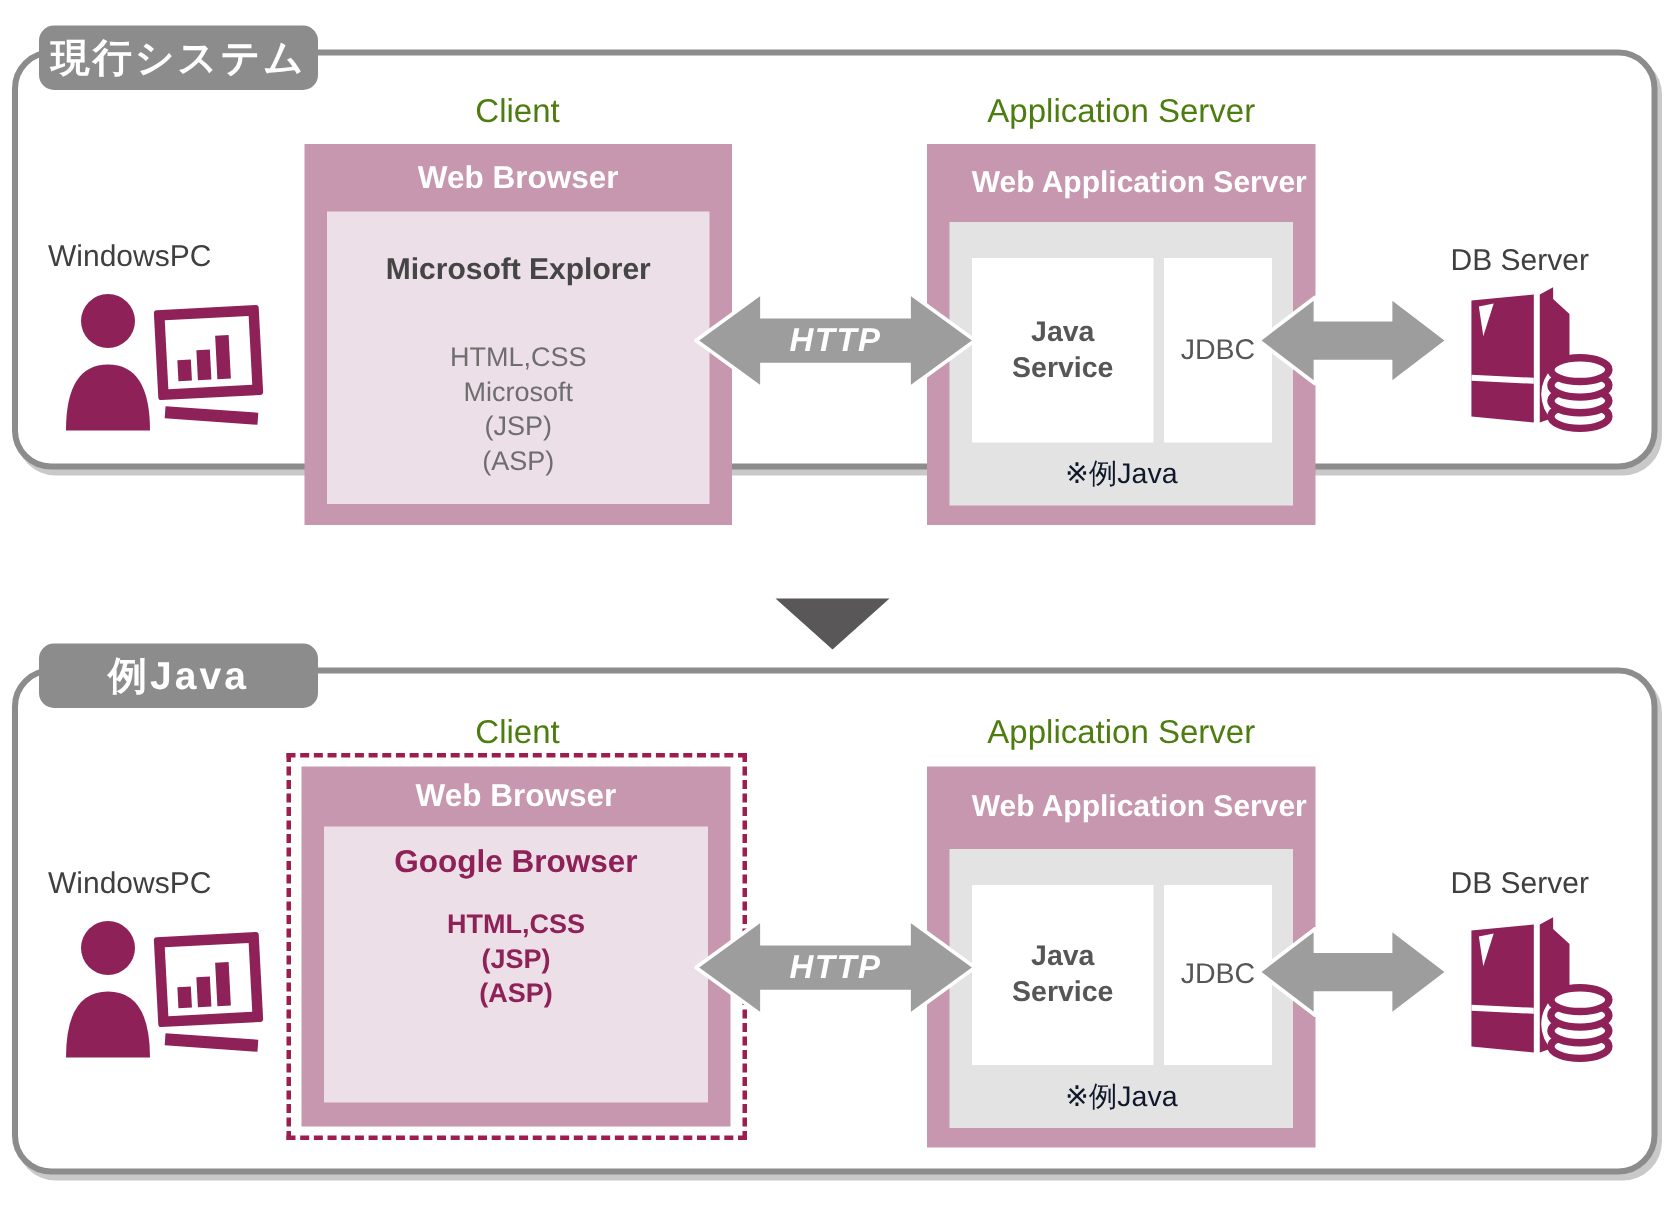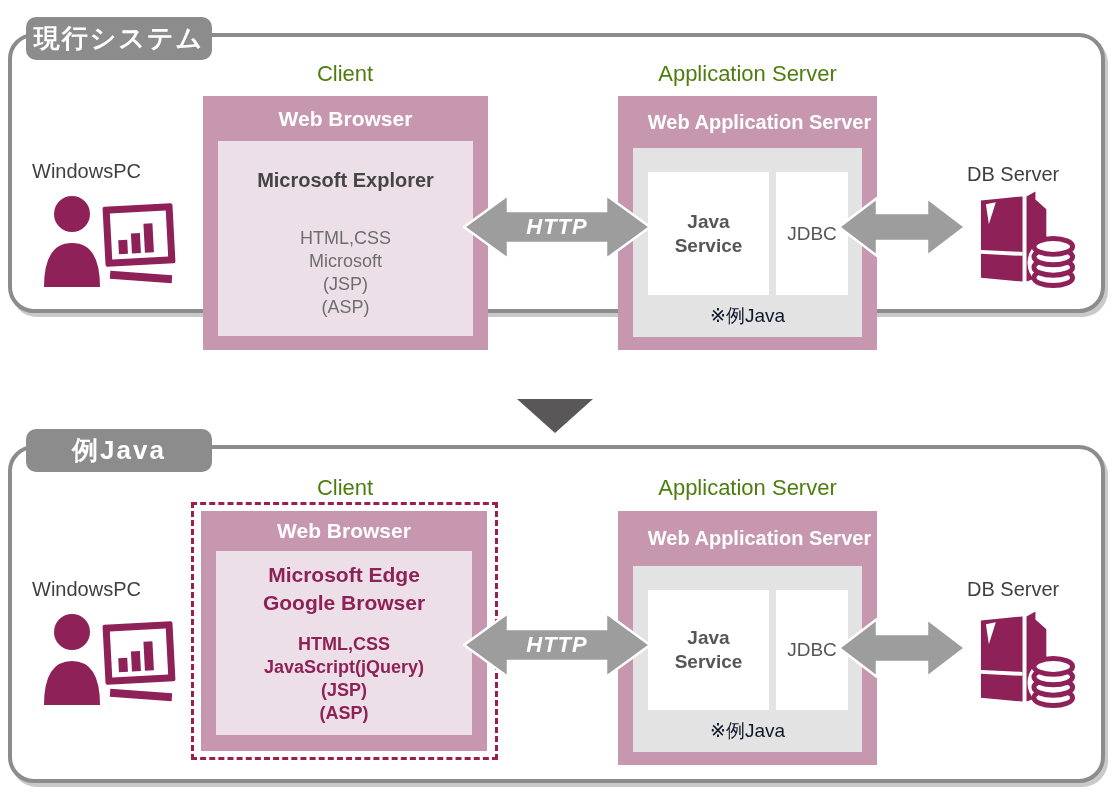--- a/index.html
+++ b/index.html
@@ -183,26 +183,24 @@
       <rect x="70" y="84" width="62" height="8" transform="rotate(4 101 88)"></rect>
     </g>
   </svg>
 
   <div class="dashed-frame" style="left:179px;top:53px;width:307px;height:258px;"></div>
 
   <div class="client-box" style="left:189px;top:62px;width:286px;height:240px;">
     <div class="box-header" style="height:40px;">Web Browser</div>
     <div class="client-inner" style="height:184px;">
       <div style="padding-top:10px;">
-        <div class="browser-name">Microsoft Edge</div>
         <div class="browser-name">Google Browser</div>
       </div>
       <div style="margin-top:16px;">
         <div class="tech-line">HTML,CSS</div>
-        <div class="tech-line">JavaScript(jQuery)</div>
         <div class="tech-line">(JSP)</div>
         <div class="tech-line">(ASP)</div>
       </div>
     </div>
   </div>
 
   <div class="arrow-wrap" style="left:451px;top:163px;width:188px;height:66px;">
     <svg width="188" height="66" viewBox="0 0 188 66">
       <polygon points="1,33 45,1 45,17 143,17 143,1 187,33 143,65 143,49 45,49 45,65" fill="#9d9d9d" stroke="#ffffff" stroke-width="2.5"></polygon>
     </svg>

